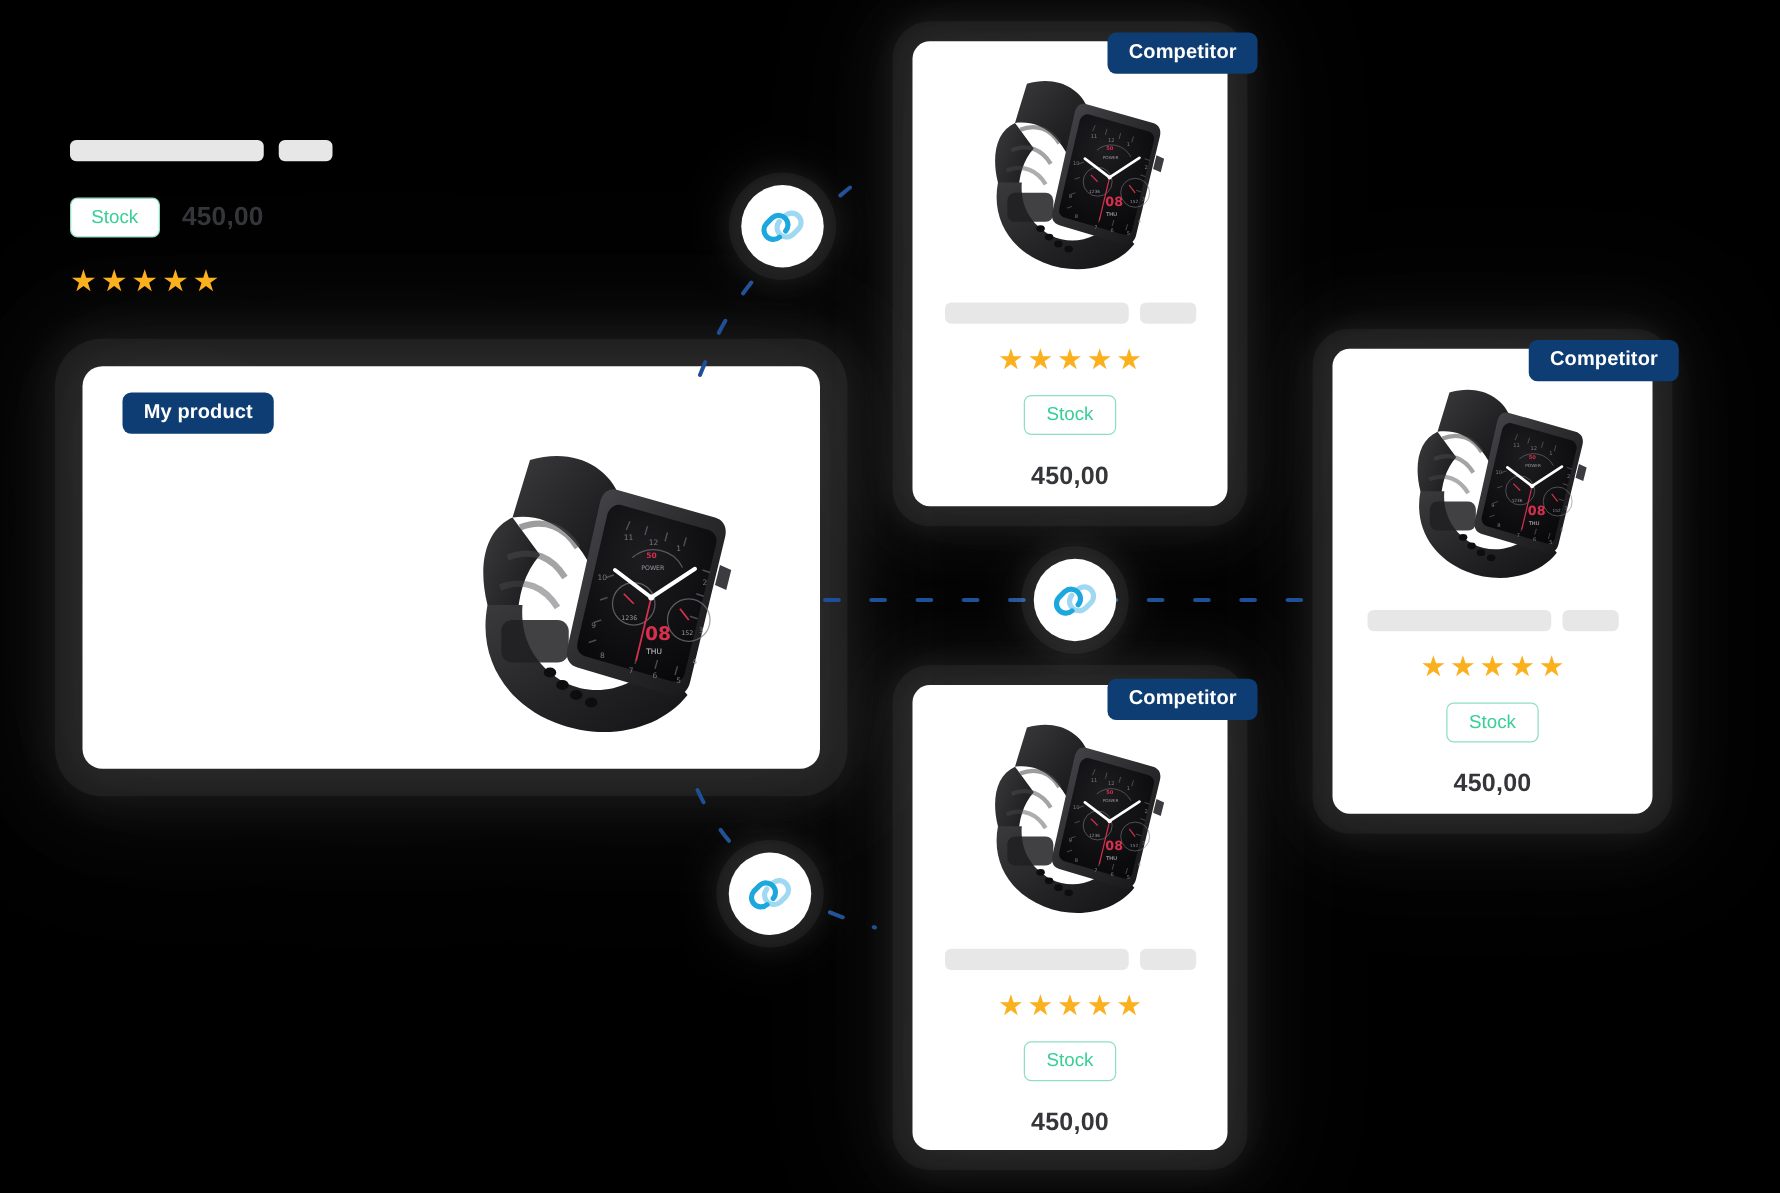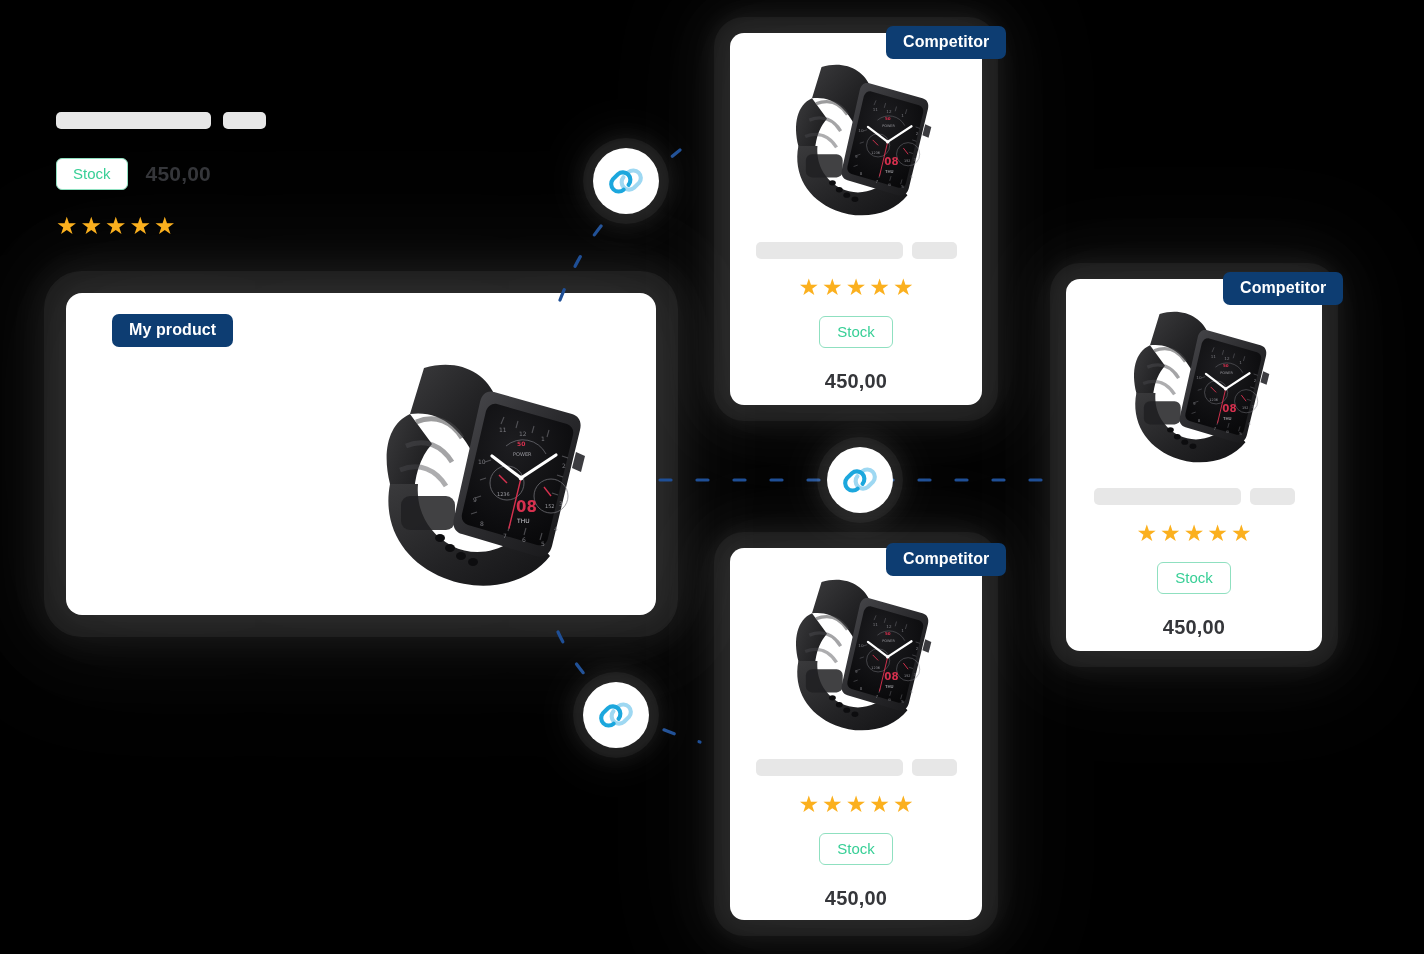--- a/index.html
+++ b/index.html
@@ -51,21 +51,21 @@
     font-size: 16px;
     font-weight: bold;
     border-radius: 7px;
     padding: 8px 17px 9px 17px;
     letter-spacing: 0.1px;
     white-space: nowrap;
     line-height: 1;
     z-index: 12;
     text-align: right;
   }
-  .badge.my       { left: 98px;   top: 314px; margin-left: 14px; }
+  .badge.my       { left: 98px;   top: 314px; }
   .badge.c-top    { left: 886px;  top: 26px;  }
   .badge.c-bot    { left: 886px;  top: 543px; }
   .badge.c-right  { left: 1223px; top: 272px; }
 
   
   .main-left {
     position: absolute;
     left: 56px;
     top: 112px;
     width: 260px;

